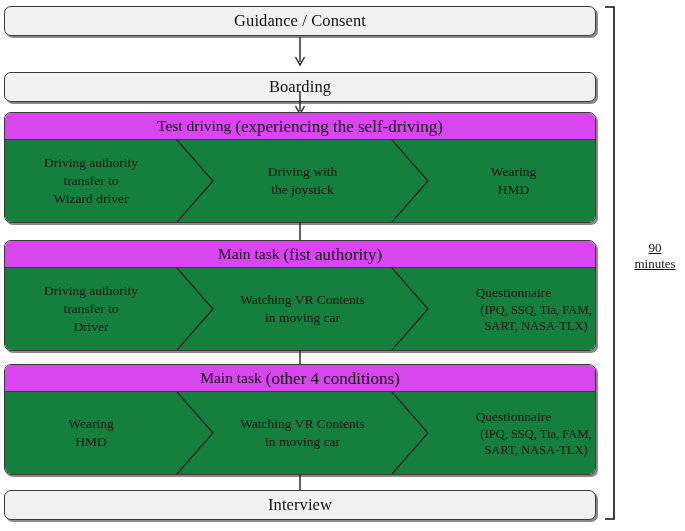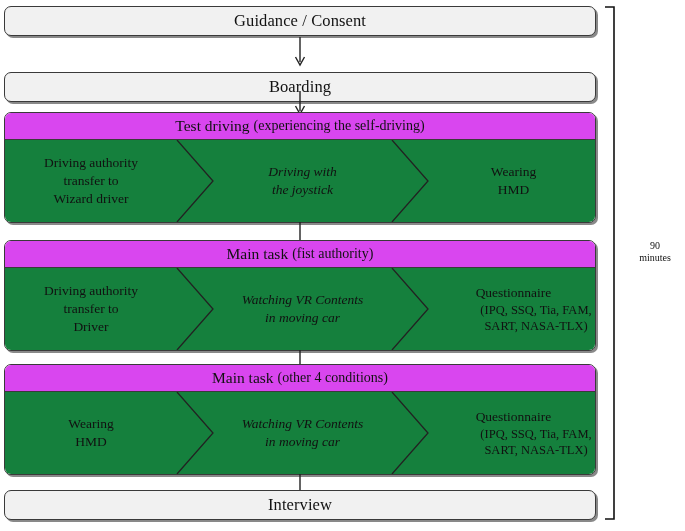--- a/index.html
+++ b/index.html
@@ -59,21 +59,21 @@
     display: flex;
     align-items: center;
     justify-content: center;
     box-sizing: border-box;
   }
   .group-title {
     font-size: 15.5px;
     line-height: 1;
   }
   .group-subtitle {
-    font-size: 14px;
+    font-size: 17px;
     line-height: 1;
     margin-left: 4px;
   }
 
   .group-body {
     position: relative;
     height: 82px;
     background: #15803d;
   }
 
@@ -93,21 +93,21 @@
     line-height: 1.33;
     white-space: nowrap;
   }
   .cell-line.small {
     font-size: 12.5px;
     line-height: 1.3;
     padding-left: 45px;
   }
 
   .cell-a { left: 0px;   width: 172px; }
-  .cell-b { left: 210px; width: 175px; font-style: italic; }
+  .cell-b { left: 210px; width: 175px; }
   .cell-c { left: 425px; width: 167px; }
 
   
   .chevron {
     position: absolute;
     top: 0;
     width: 40px;
     height: 82px;
     pointer-events: none;
   }
@@ -136,21 +136,22 @@
   #bracket-label {
     position: absolute;
     left: 626px;
     top: 240px;
     width: 58px;
     text-align: center;
     line-height: 1.22;
   }
   #bracket-label span {
     display: block;
-    font-size: 10px;
+    font-size: 13px;
+    text-decoration: underline;
   }
 </style>
 </head>
 <body>
 
 <div id="diagram">
 
   <div class="box stage" style="top:6px;">
     <span class="stage-label">Guidance / Consent</span>
   </div>

